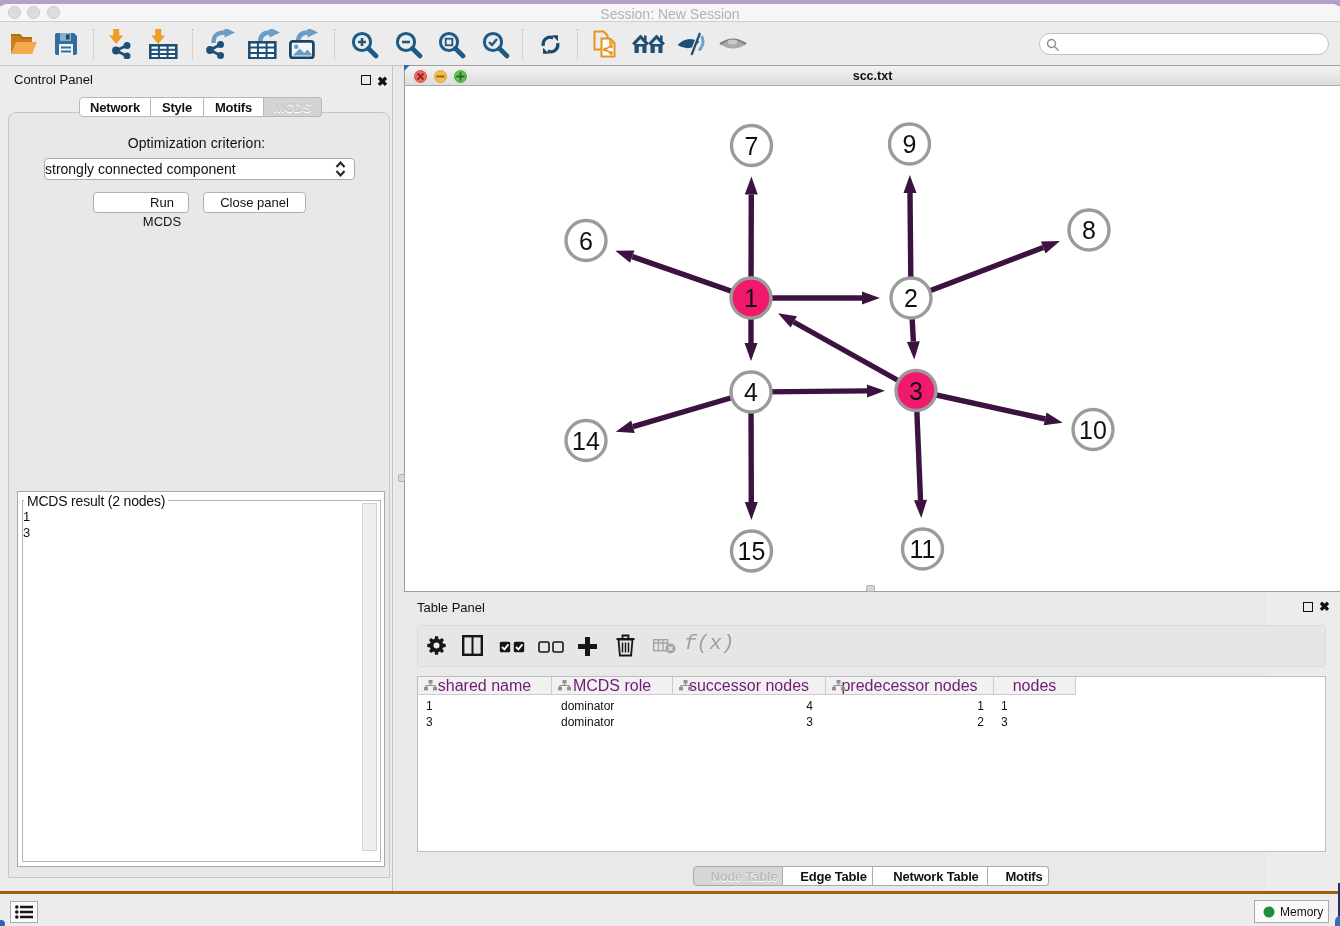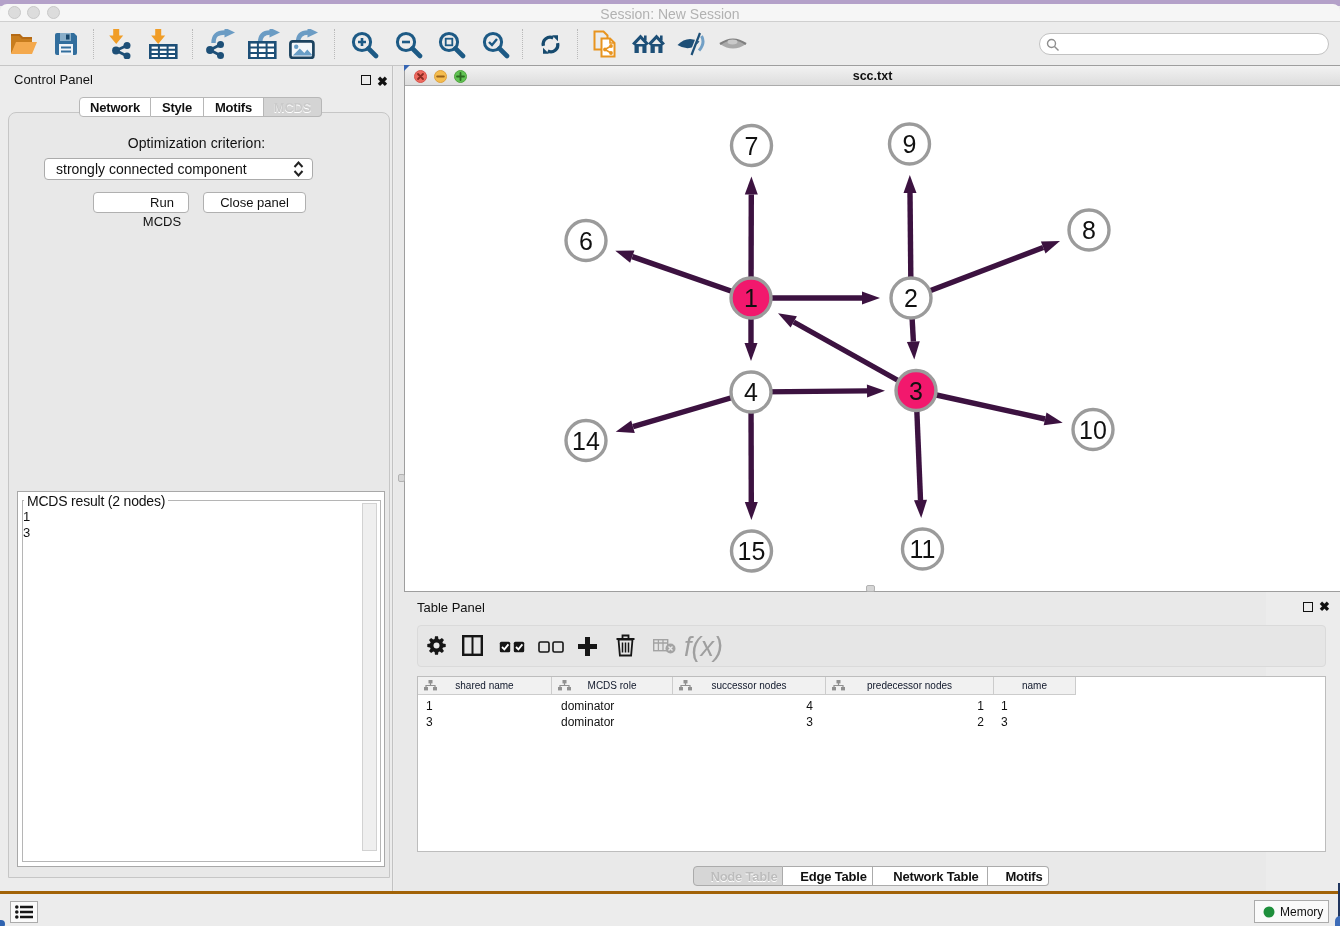--- a/index.html
+++ b/index.html
@@ -17,40 +17,40 @@
 #cpanel { position:absolute; left:0; top:66px; width:393px; height:825px; background:#ececec; border-right:1px solid #c2c2c2; }
 #cphead { position:absolute; left:14px; top:6px; font-size:13px; color:#111; }
 .winbtn { position:absolute; top:8px; font-weight:bold; color:#111; font-size:13px; }
 .tabs { position:absolute; display:flex; z-index:3; }
 .tab { height:20px; line-height:19px; font-size:13px; font-weight:bold; letter-spacing:-0.2px; text-align:center; background:#fff; border:1px solid #b7b7b7; border-left:none; color:#111; }
 .tab.first { border-left:1px solid #b7b7b7; border-radius:4px 0 0 4px; }
 .tab.last { border-radius:0 4px 4px 0; }
 .tab.sel { background:#d4d4d4; color:#cacaca; text-shadow:0 1px 0 #ffffff; }
 #cpcontent { position:absolute; left:8px; top:46px; width:382px; height:766px; background:#e8e8e8; border:1px solid #c6c6c6; border-radius:8px 8px 0 0; }
 #optlabel { position:absolute; left:0; top:69px; width:393px; text-align:center; font-size:14px; letter-spacing:0.1px; color:#111; }
-#dropdown { position:absolute; left:44px; top:92px; width:269px; height:22px; background:#fff; border:1px solid #ababab; border-radius:4px; font-size:14px; color:#111; line-height:21px; padding-left:11px; }
+#dropdown { position:absolute; left:44px; top:92px; width:311px; height:22px; background:#fff; border:1px solid #ababab; border-radius:4px; font-size:14px; color:#111; line-height:21px; }
 .btn { position:absolute; top:126px; height:21px; background:#fff; border:1px solid #b0b0b0; border-radius:4px; font-size:13px; color:#111; text-align:center; line-height:19px; }
 #resultbox { position:absolute; left:17px; top:425px; width:368px; height:376px; background:#fff; border:1px solid #a8a8a8; }
 #fieldset { position:absolute; left:4px; top:8px; width:359px; height:362px; border:1px solid #b5b5b5;padding-left:24px; }
 #legend { position:absolute; left:1px; top:-8px; background:#fff; padding:0 3px; font-size:14px; letter-spacing:-0.2px; color:#111; }
 #resulttext { position:absolute; left:5px; top:17px; font-size:13px; color:#111; line-height:16px; }
 #rscroll { position:absolute; right:7px; top:11px; width:15px; height:348px; background:#efefef; border:1px solid #d2d2d2; }
 
 #desktop { position:absolute; left:394px; top:66px; width:872px; height:825px; background:#e9e9e9; }
 #netwin { position:absolute; left:10px; top:-1px; width:937px; height:527px; background:#fff; border:1px solid #9e9e9e; }
 #nettitle { position:absolute; left:0; top:0; width:100%; height:20px; background:linear-gradient(#f2f2f2,#dddddd); border-bottom:1px solid #ababab; }
 #netname { position:absolute; top:3px; width:100%; text-align:center; font-size:12.5px; font-weight:bold; color:#111; }
 .light { position:absolute; top:4px; width:13px; height:13px; border-radius:50%; } .light svg { position:absolute; left:0; top:0; }
 #vhandle { position:absolute; left:4px; top:408px; width:7px; height:8px; background:#d6d6d6; border:1px solid #b2b2b2; border-radius:2px; }
 #hhandle { position:absolute; left:472px; top:519px; width:9px; height:7px; background:#d6d6d6; border:1px solid #b2b2b2; border-radius:2px; }
 
 #tpanel { position:absolute; left:0px; top:526px; width:946px; height:299px; }
 #tphead { position:absolute; left:23px; top:8px; font-size:13px; color:#111; }
 #ttable { position:absolute; left:23px; top:84px; width:909px; height:176px; background:#fff; border:1px solid #bdbdbd; }
-.th { position:absolute; top:0; height:18px; background:#f1f1f1; border-right:1px solid #cccccc; border-bottom:1px solid #cccccc; font-size:10px; color:#0f172a; text-align:center; line-height:17px; }
+.th { position:absolute; top:0; height:18px; background:#f1f1f1; border-right:1px solid #cccccc; border-bottom:1px solid #cccccc; font-size:16px; color:#701a75; text-align:center; line-height:17px; }
 .td { position:absolute; font-size:12px; color:#111; height:16px; line-height:16px; }
 .hic { position:absolute; top:3px; }
 .btabs { position:absolute; top:274px; display:flex; left:299px; }
 .btab { height:20px; line-height:19px; font-size:13px; font-weight:bold; letter-spacing:-0.2px; text-align:center; background:#fff; border:1px solid #ababab; border-left:none; color:#111;padding-left:12px; }
 
 #statusbar { position:absolute; left:0; top:891px; width:1340px; height:35px; background:#ececec; border-top:3px solid #a16207; }
 #listbtn { position:absolute; left:10px; top:7px; width:28px; height:22px; background:#fafafa; border:1px solid #ababab; }
 #membtn { position:absolute; right:11px; top:6px; width:75px; height:23px; background:#fafafa; border:1px solid #ababab; font-size:12px; color:#111; }
 .nl { font-size:25px; fill:#111; text-anchor:middle; font-family:"Liberation Sans",sans-serif; }
 #graph line { stroke:#3c1240; stroke-width:5.4; }
@@ -317,27 +317,27 @@
       <path d="M0.5 5 h18" stroke="#161616" stroke-width="2"></path>
       <path d="M6.5 4.5 V1.5 h6 v3" stroke="#161616" stroke-width="1.8" fill="none"></path>
       <path d="M6.5 8.5 v10 M9.5 8.5 v10 M12.5 8.5 v10" stroke="#161616" stroke-width="1.5"></path>
     </svg>
     <svg style="position:absolute;left:259px;top:47px;" width="23" height="15" viewBox="0 0 23 15">
       <rect x="0.7" y="0.7" width="14" height="11" fill="none" stroke="#a3a3a3" stroke-width="1.4"></rect>
       <path d="M0.7 4 h14 M5.4 1 v11 M10 1 v11" stroke="#a3a3a3" stroke-width="1.3"></path>
       <circle cx="17.5" cy="9.5" r="5" fill="#a3a3a3"></circle>
       <path d="M15.5 7.5 l4 4 M19.5 7.5 l-4 4" stroke="#e9e9e9" stroke-width="1.4"></path>
     </svg>
-    <div style="position:absolute;left:290px;top:40px;font-family:Liberation Sans, sans-serif;font-style:italic;font-size:27px;color:#9f9f9f;">f(x)</div>
+    <div style="position:absolute;left:290px;top:40px;font-family:Liberation Mono, monospace;font-style:italic;font-size:21px;color:#9f9f9f;">f(x)</div>
     <div id="ttable">
       <div class="th" style="left:0; width:134px;">shared name</div>
       <div class="th" style="left:134px; width:121px;">MCDS role</div>
       <div class="th" style="left:255px; width:153px;">successor nodes</div>
       <div class="th" style="left:408px; width:168px;">predecessor nodes</div>
-      <div class="th" style="left:576px; width:82px;">name</div>
+      <div class="th" style="left:576px; width:82px;">nodes</div>
       <svg class="hic" style="left:6px;" width="13" height="11" viewBox="0 0 13 11">
           <rect x="4.5" y="0" width="4" height="3.4" fill="#909090"></rect>
           <rect x="0" y="7" width="4" height="3.4" fill="#909090"></rect>
           <rect x="9" y="7" width="4" height="3.4" fill="#909090"></rect>
           <path d="M6.5 3 v2.5 M2 7 V5.5 h9 V7" stroke="#909090" stroke-width="1.2" fill="none"></path>
         </svg>
       <svg class="hic" style="left:140px;" width="13" height="11" viewBox="0 0 13 11">
           <rect x="4.5" y="0" width="4" height="3.4" fill="#909090"></rect>
           <rect x="0" y="7" width="4" height="3.4" fill="#909090"></rect>
           <rect x="9" y="7" width="4" height="3.4" fill="#909090"></rect>

